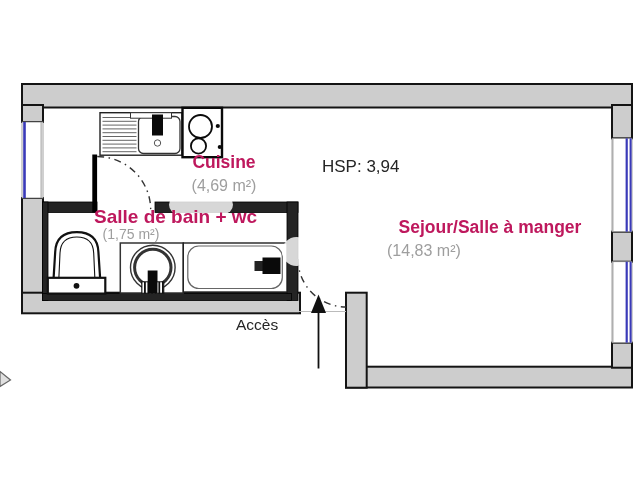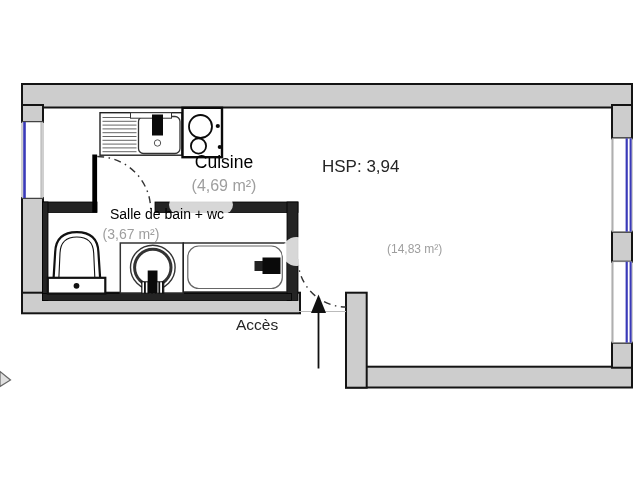--- a/index.html
+++ b/index.html
@@ -2,28 +2,28 @@
 <html><head>
 <meta charset="utf-8">
 <style>
   html,body{margin:0;padding:0;background:#fff;}
   #stage{
     position:relative;width:640px;height:480px;background:#ffffff;overflow:hidden;
     font-family:"Liberation Sans",sans-serif;
   }
   #plan-svg{position:absolute;left:0;top:0;}
   .lbl{position:absolute;white-space:nowrap;}
-  .room-name{font-weight:400;color:#000000;}
+  .room-name{font-weight:700;color:#be185d;}
   .room-area{color:#9e9e9e;}
   .cuisine-name{left:182px;top:152px;width:84px;text-align:center;font-size:17.5px;}
   .cuisine-area{left:178px;top:177px;width:92px;text-align:center;font-size:16px;}
-  .bath-name{left:94px;top:206px;width:146px;text-align:center;font-size:14px;}
+  .bath-name{left:94px;top:206px;width:146px;text-align:center;font-size:19px;}
   .bath-area{left:96px;top:226px;width:70px;text-align:center;font-size:14px;}
   .sejour-name{left:382px;top:217px;width:216px;text-align:center;font-size:17.5px;}
-  .sejour-area{left:387px;top:242px;font-size:12px;}
+  .sejour-area{left:387px;top:242px;font-size:16px;}
   .hsp{left:322px;top:157px;font-size:17px;color:#252525;}
   .acces{left:236px;top:316px;font-size:15.5px;color:#252525;}
 </style>
 </head>
 <body>
 
 <div id="stage">
 
 <svg id="plan-svg" width="640" height="480" viewBox="0 0 640 480">
   <defs>
@@ -144,20 +144,21 @@
     <rect x="169" y="195.5" width="64" height="18.5" rx="9.2" opacity="0.82"></rect>
     <circle cx="296.5" cy="251.5" r="14.5" opacity="0.82"></circle>
     <rect x="424" y="241.5" width="62" height="21" rx="10.5" opacity="0.5"></rect>
   </g>
 </svg>
 
 <div class="lbl room-name cuisine-name">Cuisine</div>
 <div class="lbl room-area cuisine-area">(4,69 m²)</div>
 
 <div class="lbl room-name bath-name">Salle de bain + wc</div>
-<div class="lbl room-area bath-area">(3,67 m²)</div>
+<div class="lbl room-area bath-area">(1,75 m²)</div>
 
+<div class="lbl room-name sejour-name">Sejour/Salle à manger</div>
 <div class="lbl room-area sejour-area">(14,83 m²)</div>
 
 <div class="lbl hsp">HSP: 3,94</div>
 <div class="lbl acces">Accès</div>
 
 </div>
 
 </body></html>

